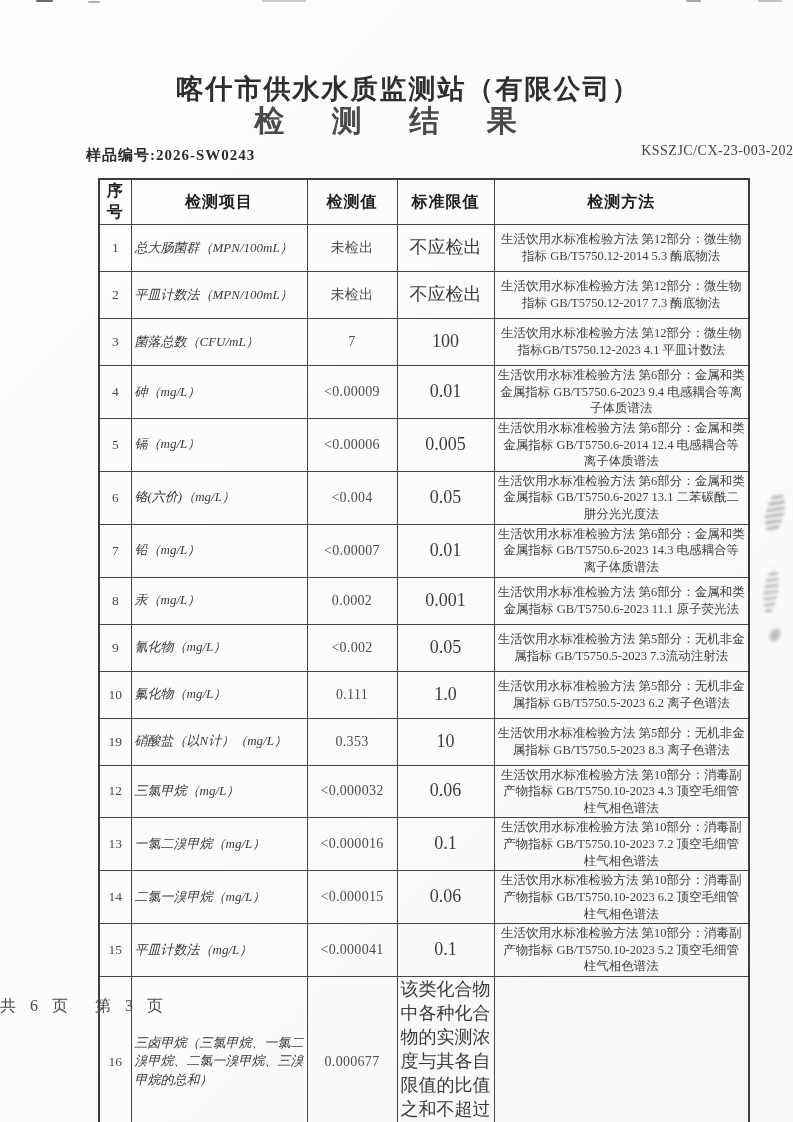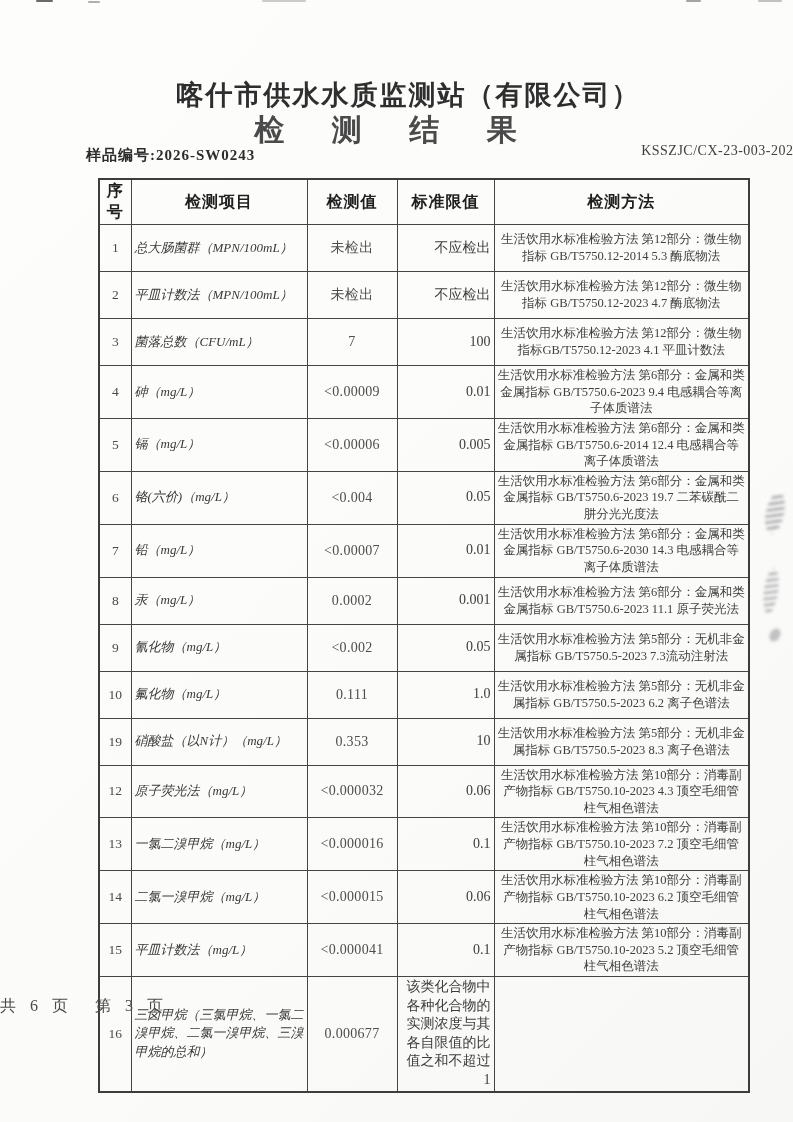--- a/index.html
+++ b/index.html
@@ -10,27 +10,27 @@
     background:linear-gradient(135deg,#fdfdfc 0%,#fbfbfa 60%,#f7f7f5 100%);
     overflow:hidden;
     font-family:"Liberation Serif","DejaVu Serif",serif;
     color:#333;
   }
   
   .org-title{
     position:absolute;top:60px;left:0;right:12px;
     text-align:center;
     font-size:27px;font-weight:bold;color:#2e2e2e;
-    letter-spacing:2px;margin:17px;padding-left:36px;
+    letter-spacing:2px;margin:11px;padding-left:36px;
   }
   .doc-title{
     position:absolute;top:101px;left:0;right:12px;
     text-align:center;
     font-size:30px;font-weight:bold;color:#4a4a4a;
-    letter-spacing:10px;word-spacing:20px;margin:9px;
+    letter-spacing:10px;word-spacing:20px;margin:0;
   }
   .meta-row{position:absolute;top:143px;left:0;right:0;height:26px;}
   .sample-no{
     position:absolute;left:86px;top:3px;
     font-size:15px;font-weight:bold;color:#2c2c2c;letter-spacing:1px;
     white-space:nowrap;
   }
   .doc-code{
     position:absolute;right:-8px;top:0;
     font-size:14px;color:#3f3f3f;letter-spacing:0.5px;
@@ -53,21 +53,21 @@
   table.results{border:2px solid #3d3d3d;}
   thead tr{height:29px;}
   tbody tr{height:47px;}
   th{
     font-size:16px;font-weight:bold;color:#1f1f1f;
     text-align:center;letter-spacing:1px;
   }
   td.c-no{text-align:center;font-size:13.5px;color:#4a4a4a;}
   td.c-item{text-align:left;font-size:13px;color:#383838;padding-left:6px;line-height:1.45;font-style:italic;}
   td.c-value{text-align:center;font-size:14px;color:#4d4d4d;letter-spacing:0.3px;margin-top:44px;}
-  td.c-limit{text-align:right;font-size:14px;color:#3c3c3c;line-height:1.33;padding:1px 4px;}
+  td.c-limit{text-align:center;font-size:18px;color:#3c3c3c;line-height:1.33;padding:1px 4px;}
   td.c-method{text-align:center;font-size:12.5px;color:#3f3f3f;line-height:1.33;padding:1px 4px;}
   
   .footer{
     position:absolute;top:996px;left:0;right:0;
     text-align:left;
     font-size:16px;color:#4a4a4a;letter-spacing:5px;
   }
   .footer .gap{display:inline-block;width:22px;}
   
   .artifact{position:absolute;background:#3a3a3a;border-radius:1px;}
@@ -134,21 +134,21 @@
           <td class="c-item">总大肠菌群（MPN/100mL）</td>
           <td class="c-value">未检出</td>
           <td class="c-limit">不应检出</td>
           <td class="c-method">生活饮用水标准检验方法 第12部分：微生物指标 GB/T5750.12-2014 5.3 酶底物法</td>
         </tr>
         <tr>
           <td class="c-no">2</td>
           <td class="c-item">平皿计数法（MPN/100mL）</td>
           <td class="c-value">未检出</td>
           <td class="c-limit">不应检出</td>
-          <td class="c-method">生活饮用水标准检验方法 第12部分：微生物指标 GB/T5750.12-2023 4.7 酶底物法</td>
+          <td class="c-method">生活饮用水标准检验方法 第12部分：微生物指标 GB/T5750.12-2017 7.3 酶底物法</td>
         </tr>
         <tr>
           <td class="c-no">3</td>
           <td class="c-item">菌落总数（CFU/mL）</td>
           <td class="c-value">7</td>
           <td class="c-limit">100</td>
           <td class="c-method">生活饮用水标准检验方法 第12部分：微生物指标GB/T5750.12-2023 4.1 平皿计数法</td>
         </tr>
         <tr>
           <td class="c-no">4</td>
@@ -162,28 +162,28 @@
           <td class="c-item">镉（mg/L）</td>
           <td class="c-value">&lt;0.00006</td>
           <td class="c-limit">0.005</td>
           <td class="c-method">生活饮用水标准检验方法 第6部分：金属和类金属指标 GB/T5750.6-2014 12.4 电感耦合等离子体质谱法</td>
         </tr>
         <tr>
           <td class="c-no">6</td>
           <td class="c-item">铬(六价)（mg/L）</td>
           <td class="c-value">&lt;0.004</td>
           <td class="c-limit">0.05</td>
-          <td class="c-method">生活饮用水标准检验方法 第6部分：金属和类金属指标 GB/T5750.6-2023 19.7 二苯碳酰二肼分光光度法</td>
+          <td class="c-method">生活饮用水标准检验方法 第6部分：金属和类金属指标 GB/T5750.6-2027 13.1 二苯碳酰二肼分光光度法</td>
         </tr>
         <tr>
           <td class="c-no">7</td>
           <td class="c-item">铅（mg/L）</td>
           <td class="c-value">&lt;0.00007</td>
           <td class="c-limit">0.01</td>
-          <td class="c-method">生活饮用水标准检验方法 第6部分：金属和类金属指标 GB/T5750.6-2030 14.3 电感耦合等离子体质谱法</td>
+          <td class="c-method">生活饮用水标准检验方法 第6部分：金属和类金属指标 GB/T5750.6-2023 14.3 电感耦合等离子体质谱法</td>
         </tr>
         <tr>
           <td class="c-no">8</td>
           <td class="c-item">汞（mg/L）</td>
           <td class="c-value">0.0002</td>
           <td class="c-limit">0.001</td>
           <td class="c-method">生活饮用水标准检验方法 第6部分：金属和类金属指标 GB/T5750.6-2023 11.1 原子荧光法</td>
         </tr>
         <tr>
           <td class="c-no">9</td>
@@ -201,21 +201,21 @@
         </tr>
         <tr>
           <td class="c-no">19</td>
           <td class="c-item">硝酸盐（以N计）（mg/L）</td>
           <td class="c-value">0.353</td>
           <td class="c-limit">10</td>
           <td class="c-method">生活饮用水标准检验方法 第5部分：无机非金属指标 GB/T5750.5-2023 8.3 离子色谱法</td>
         </tr>
         <tr>
           <td class="c-no">12</td>
-          <td class="c-item">原子荧光法（mg/L）</td>
+          <td class="c-item">三氯甲烷（mg/L）</td>
           <td class="c-value">&lt;0.000032</td>
           <td class="c-limit">0.06</td>
           <td class="c-method">生活饮用水标准检验方法 第10部分：消毒副产物指标 GB/T5750.10-2023 4.3 顶空毛细管柱气相色谱法</td>
         </tr>
         <tr>
           <td class="c-no">13</td>
           <td class="c-item">一氯二溴甲烷（mg/L）</td>
           <td class="c-value">&lt;0.000016</td>
           <td class="c-limit">0.1</td>
           <td class="c-method">生活饮用水标准检验方法 第10部分：消毒副产物指标 GB/T5750.10-2023 7.2 顶空毛细管柱气相色谱法</td>

